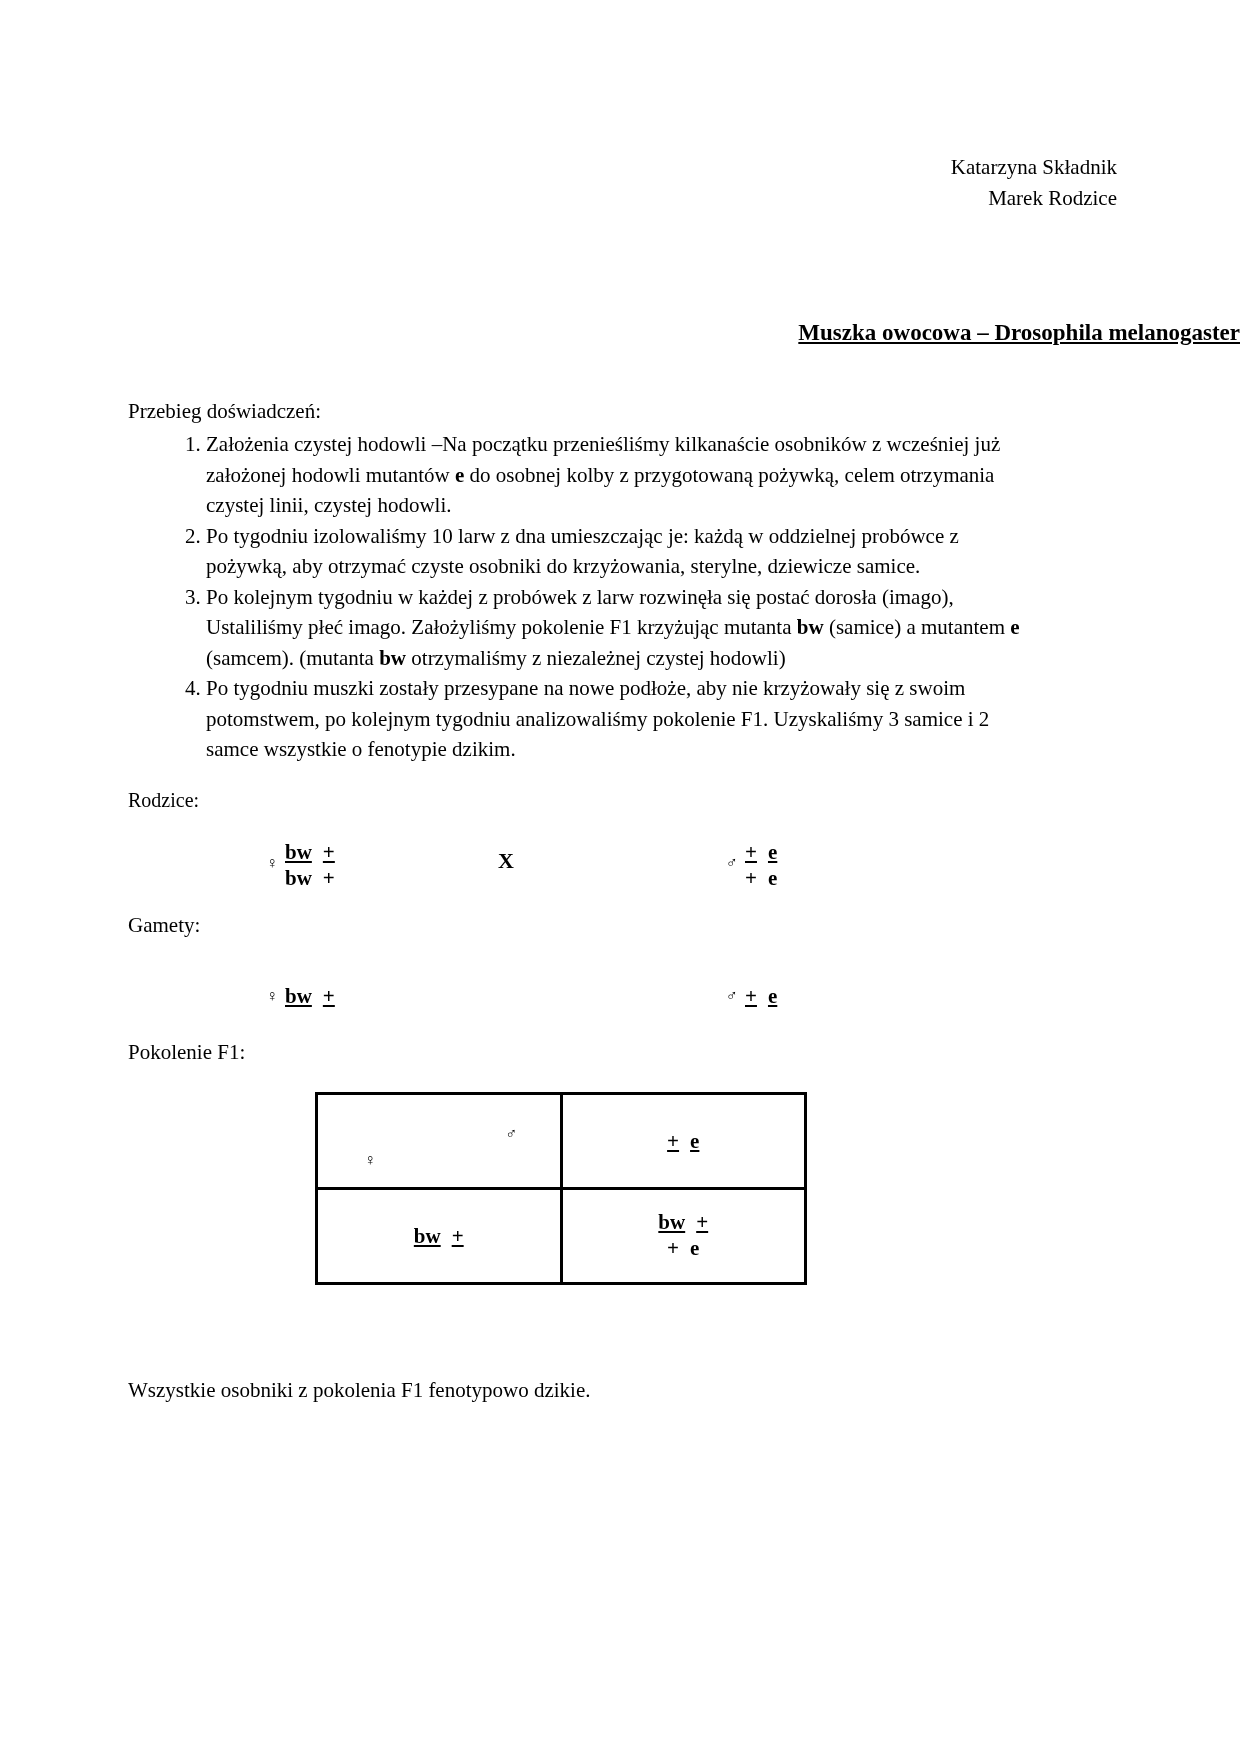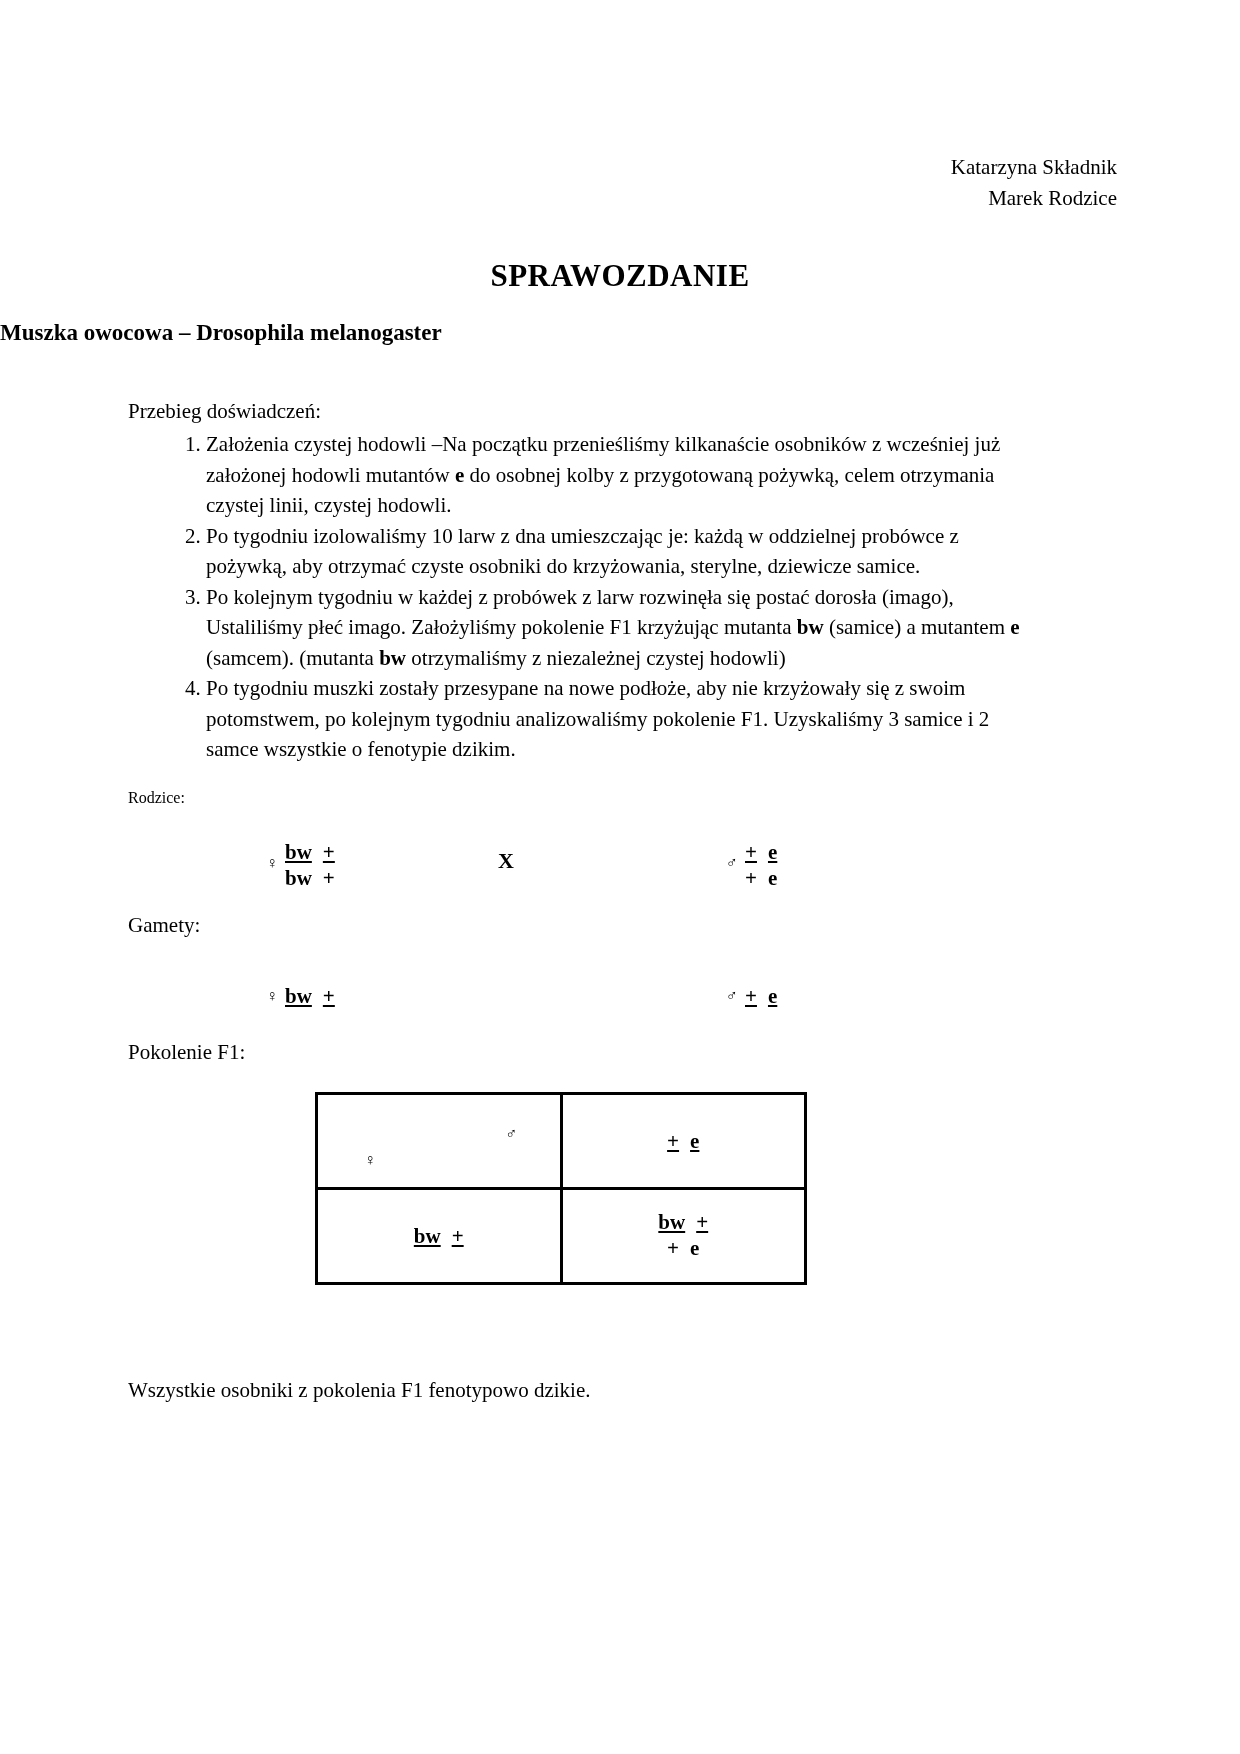--- a/index.html
+++ b/index.html
@@ -44,23 +44,24 @@
     text-align: center;
     font-size: 31px;
     font-weight: bold;
     letter-spacing: 0.5px;
   }
   .doc-subtitle {
     position: absolute;
     top: 320px;
     left: 0;
     width: 1240px;
-    text-align: left;
+    text-align: right;
     font-size: 23px;
     font-weight: bold;
+    text-decoration: underline;
   }
 
   
   .lead {
     position: absolute;
     top: 375px;
     left: 128px;
     font-size: 21px;
     margin-top: 24px;
   }
@@ -81,21 +82,21 @@
     padding: 0;
   }
   ol.steps > li::marker {
     font-size: 21px;
   }
 
   .label-rodzice {
     position: absolute;
     top: 789px;
     left: 128px;
-    font-size: 16px;
+    font-size: 20px;
   }
   .label-gamety {
     position: absolute;
     top: 913px;
     left: 128px;
     font-size: 21px;
   }
   .label-f1 {
     position: absolute;
     top: 1040px;
@@ -232,21 +233,20 @@
 </head>
 <body>
 
 <div class="page">
 
   <div class="authors">
     <div>Katarzyna Składnik</div>
     <div>Marek Rodzice</div>
   </div>
 
-  <div class="doc-title">SPRAWOZDANIE</div>
   <div class="doc-subtitle">Muszka owocowa – Drosophila melanogaster</div>
 
   <div class="lead">Przebieg doświadczeń:</div>
 
   <ol class="steps">
     <li>Założenia czystej hodowli –Na początku przenieśliśmy kilkanaście osobników z wcześniej już założonej hodowli mutantów <b>e</b> do osobnej kolby z przygotowaną pożywką, celem otrzymania czystej linii, czystej hodowli.</li>
     <li>Po tygodniu izolowaliśmy 10 larw z dna umieszczając je: każdą w oddzielnej probówce z pożywką, aby otrzymać czyste osobniki do krzyżowania, sterylne, dziewicze samice.</li>
     <li>Po kolejnym tygodniu w każdej z probówek z larw rozwinęła się postać dorosła (imago), Ustaliliśmy płeć imago. Założyliśmy pokolenie F1 krzyżując mutanta <b>bw</b> (samice) a mutantem <b>e</b> (samcem). (mutanta <b>bw</b> otrzymaliśmy z niezależnej czystej hodowli)</li>
     <li>Po tygodniu muszki zostały przesypane na nowe podłoże, aby nie krzyżowały się z swoim potomstwem, po kolejnym tygodniu analizowaliśmy pokolenie F1. Uzyskaliśmy 3 samice i 2 samce wszystkie o fenotypie dzikim.</li>
   </ol>

